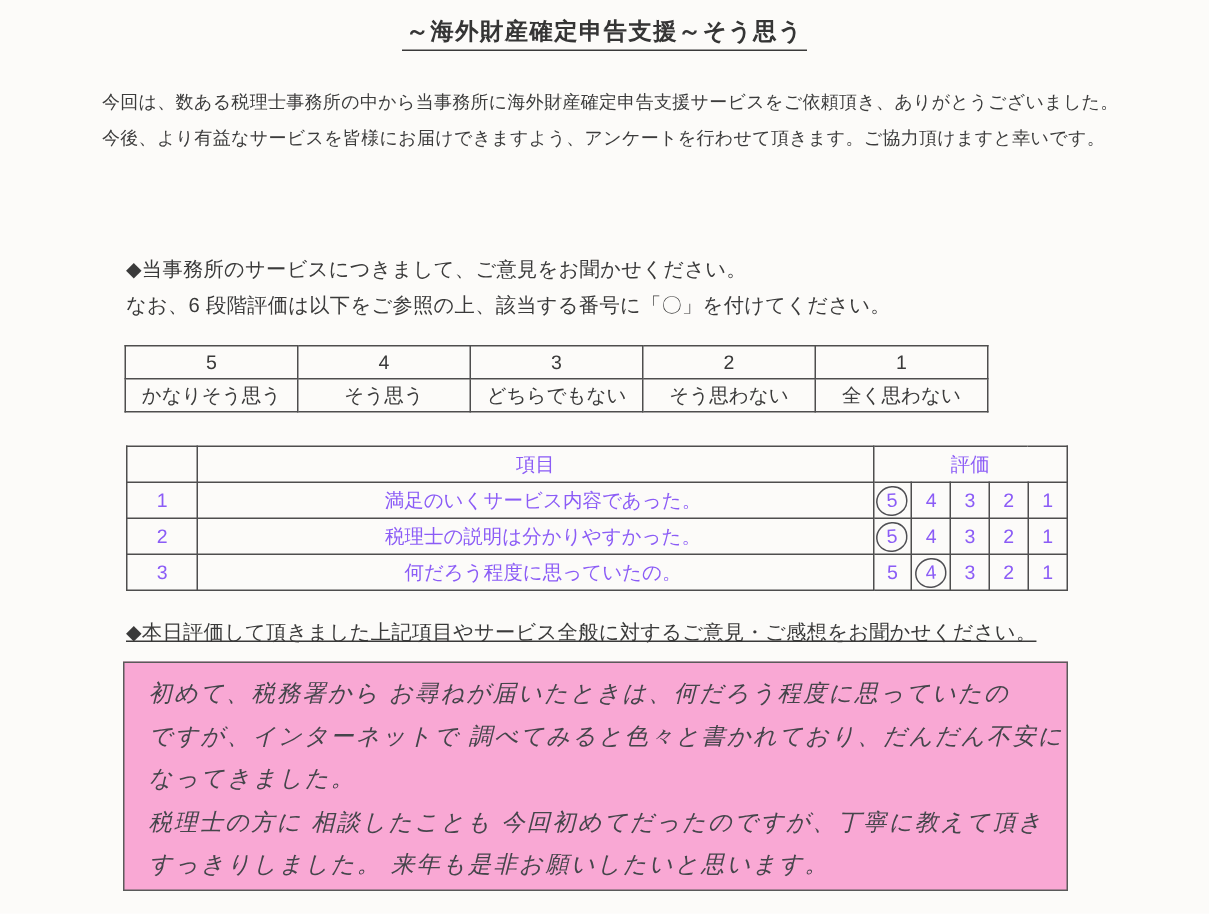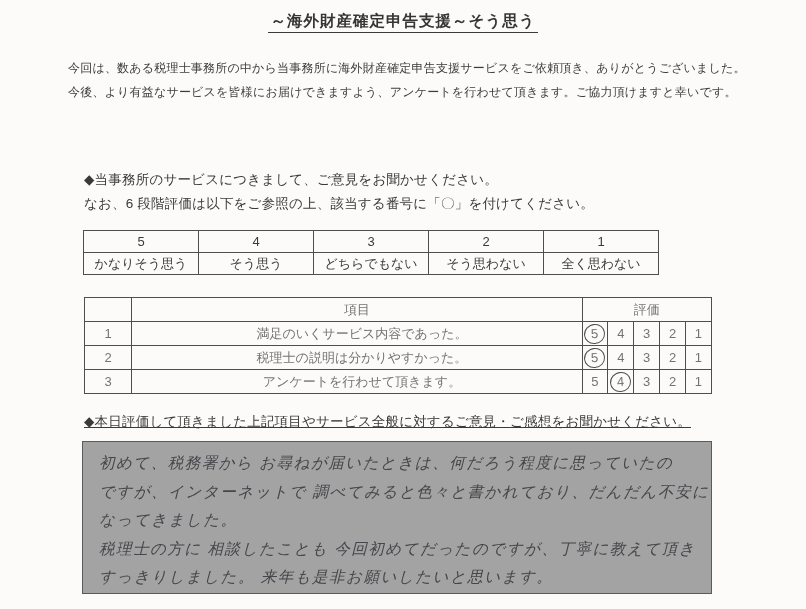--- a/index.html
+++ b/index.html
@@ -57,40 +57,40 @@
   .rating-table {
     position:absolute; top:297px; left:84px;
     width:628px;
     table-layout:fixed;
   }
   .rating-table td, .rating-table th {
     border:1.4px solid #4e4e4e;
     text-align:center;
     font-size:13px;
     font-weight:normal;
-    color:#737373;
+    color:#8b5cf6;
     height:24px;
     padding:0;
   }
   .rating-table .col-no   { width:26px; }
   .rating-table .col-item { width:247px; }
   .rating-table .col-rate { width:71px; }
   .rating-table td.item-cell { text-align:center; padding-left:10px; }
   .circle-wrap { display:inline-block; line-height:1; }
   .circled .circle-wrap {
     border:1.6px solid #4f4f53;
     border-radius:55% 48% 52% 50%;
     padding:2px 6px 3px 6px;
     transform:rotate(-4deg);
   }
   .comment-box {
     position:absolute; top:441px; left:82px;
     width:630px; height:153px;
     border:1.5px solid #5a5a5a;
-    background:#a3a3a3;
+    background:#f9a8d4;
     padding:7px 12px 0 16px;
   }
   .hand-line {
     font-size:15.5px;
     line-height:28.5px;
     font-style:italic;
     letter-spacing:1.5px;
     color:#45454b;
     white-space:nowrap;
   }
@@ -153,21 +153,21 @@
       <td>2</td>
       <td class="item-cell">税理士の説明は分かりやすかった。</td>
       <td class="col-rate circled"><span class="circle-wrap">5</span></td>
       <td class="col-rate"><span class="circle-wrap">4</span></td>
       <td class="col-rate"><span class="circle-wrap">3</span></td>
       <td class="col-rate"><span class="circle-wrap">2</span></td>
       <td class="col-rate"><span class="circle-wrap">1</span></td>
     </tr>
     <tr>
       <td>3</td>
-      <td class="item-cell">アンケートを行わせて頂きます。</td>
+      <td class="item-cell">何だろう程度に思っていたの。</td>
       <td class="col-rate"><span class="circle-wrap">5</span></td>
       <td class="col-rate circled"><span class="circle-wrap">4</span></td>
       <td class="col-rate"><span class="circle-wrap">3</span></td>
       <td class="col-rate"><span class="circle-wrap">2</span></td>
       <td class="col-rate"><span class="circle-wrap">1</span></td>
     </tr>
   </tbody>
     </table>
 
   <div class="section-heading sec2">

